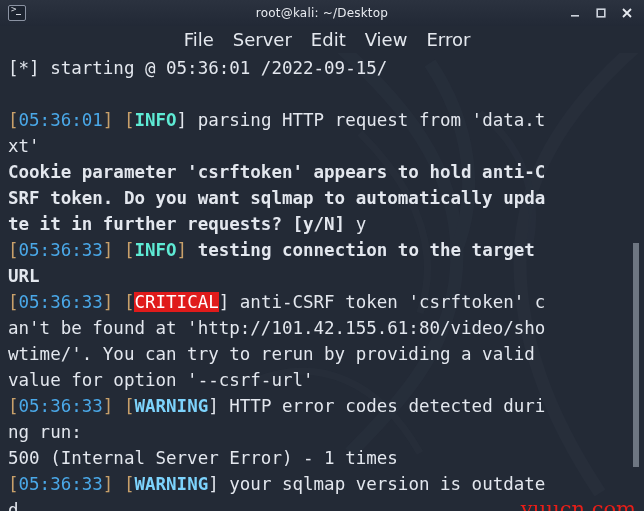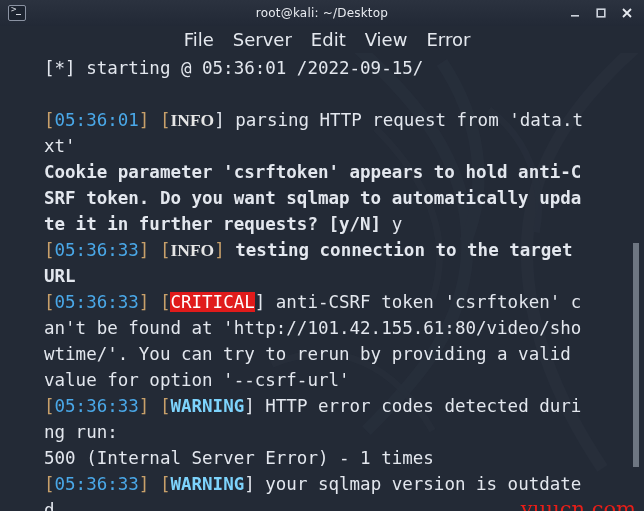--- a/index.html
+++ b/index.html
@@ -101,21 +101,20 @@
     justify-content: center;
   }
   .menu-item { cursor: default; white-space: nowrap; }
 
   
   #terminal {
     position: relative;
     height: 458px;
     background: #232a36;
     overflow: hidden;
-    margin-left: 36px;
   }
   
   #dragon {
     position: absolute;
     inset: 0;
     pointer-events: none;
     opacity: 0.55;
   }
   #term-text {
     position: absolute;
@@ -126,21 +125,21 @@
     font-size: 17.5px;
     line-height: 26px;
     color: #e3e7ee;
     white-space: pre-wrap;
     word-break: break-all;
     letter-spacing: 0px;
   }
   .ln { height: 26px; }
   .ts      { color: #4aa8e8; }
   .brk     { color: #c8a06a; }
-  .info    { color: #e5e5e5; font-weight: bold; font-family: Liberation Serif, serif; }
+  .info    { color: #5eead4; font-weight: bold; }
   .warn    { color: #7dd3fc; font-weight: bold; }
   .crit    { background: #e01b1b; color: #ffffff; font-weight: normal; padding: 0 0px; }
   .bold    { font-weight: bold; }
   .plain   { color: #e3e7ee; }
 
   
   #scrollbar-track {
     position: absolute;
     right: 2px;
     top: 0;

